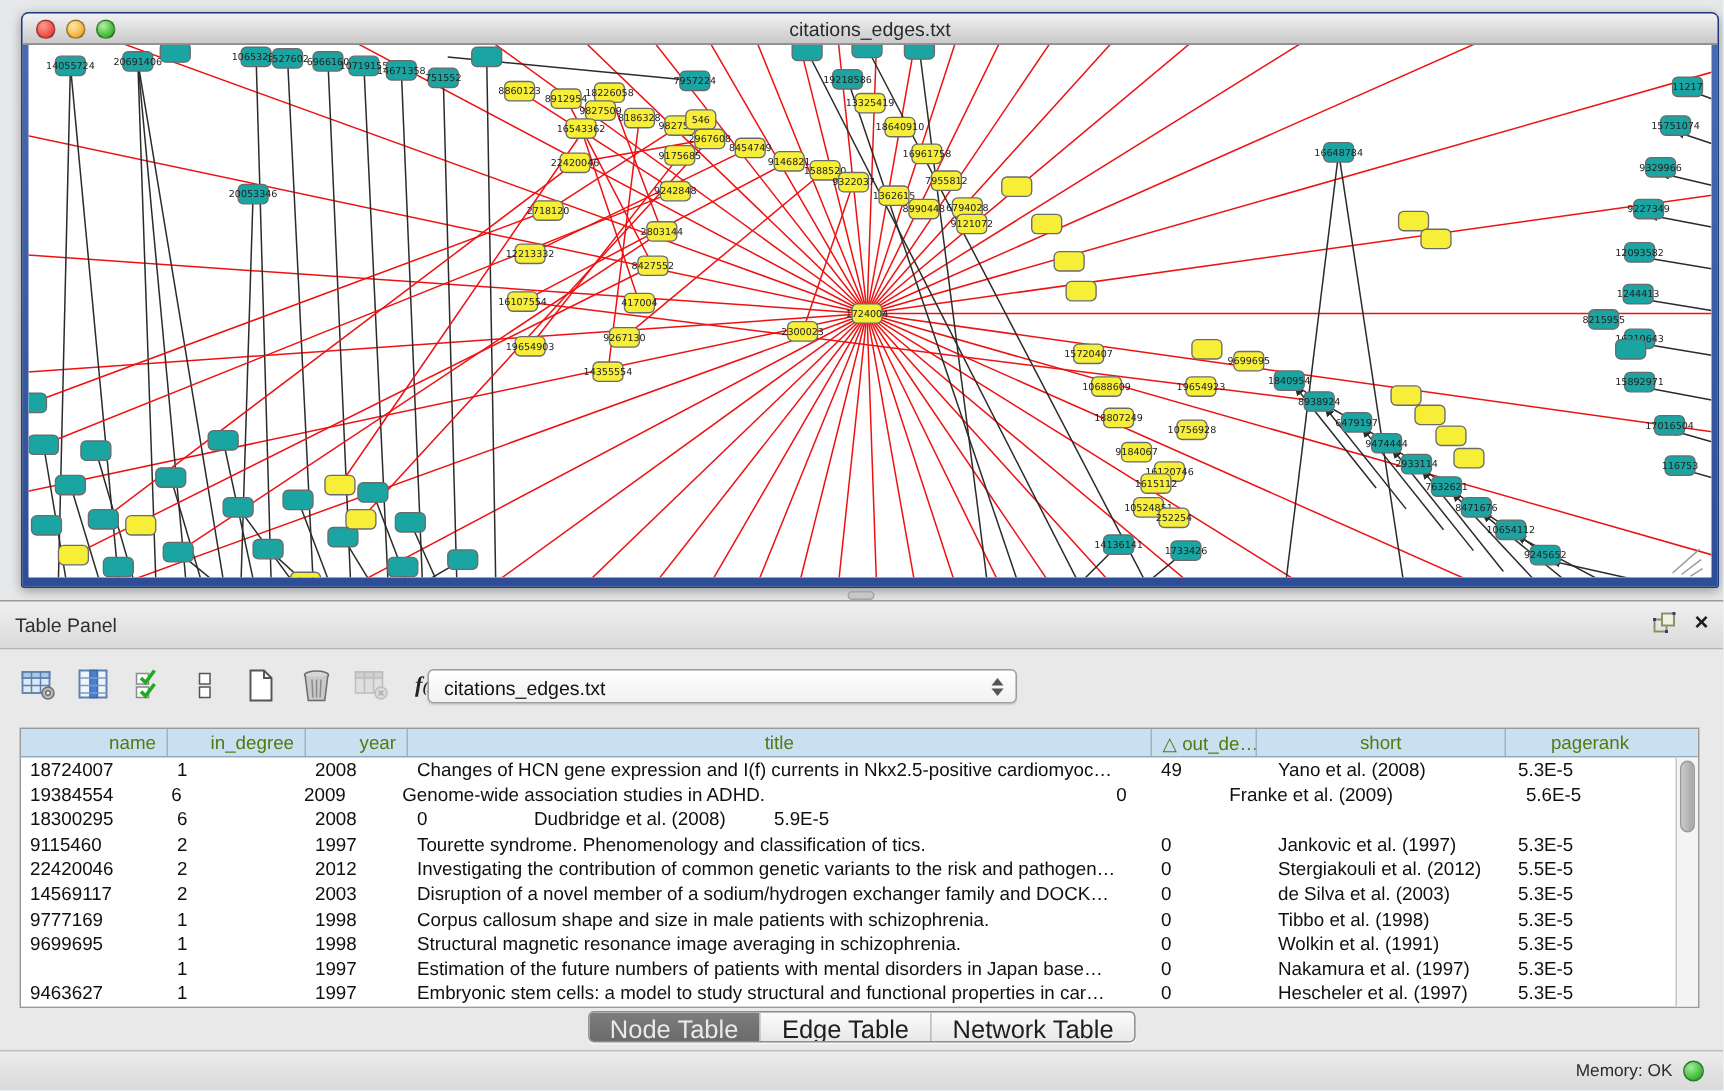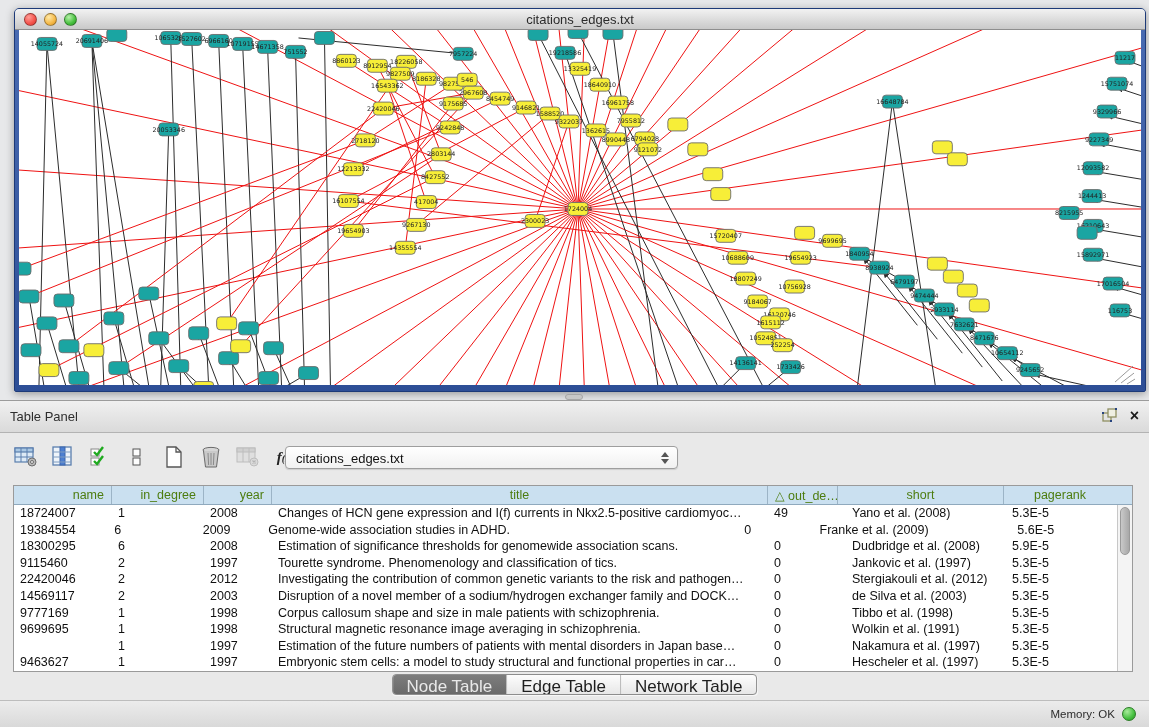--- a/index.html
+++ b/index.html
@@ -544,21 +544,20 @@
             <div class="c" style="width: 68px; padding-left: 6px;">2009</div>
             <div class="c" style="width: 496px; padding-left: 6px;">Genome-wide association studies in ADHD.</div>
             <div class="c" style="width: 70px; padding-left: 6px;">0</div>
             <div class="c" style="width: 166px; padding-left: 14px;">Franke et al. (2009)</div>
             <div class="c" style="width: 112px; padding-left: 8px; margin-left: 44px;">5.6E-5</div>
           </div>
           <div class="grid-row">
             <div class="c" style="width: 98px; padding-left: 6px;">18300295</div>
             <div class="c" style="width: 92px; padding-left: 6px;">6</div>
             <div class="c" style="width: 68px; padding-left: 6px;">2008</div>
-            <div class="c" style="width: 496px; padding-left: 6px;">Estimation of significance thresholds for genomewide association scans.</div>
             <div class="c" style="width: 70px; padding-left: 6px;">0</div>
             <div class="c" style="width: 166px; padding-left: 14px;">Dudbridge et al. (2008)</div>
             <div class="c" style="width: 112px; padding-left: 8px;">5.9E-5</div>
           </div>
           <div class="grid-row">
             <div class="c" style="width: 98px; padding-left: 6px;">9115460</div>
             <div class="c" style="width: 92px; padding-left: 6px;">2</div>
             <div class="c" style="width: 68px; padding-left: 6px;">1997</div>
             <div class="c" style="width: 496px; padding-left: 6px;">Tourette syndrome. Phenomenology and classification of tics.</div>
             <div class="c" style="width: 70px; padding-left: 6px;">0</div>

